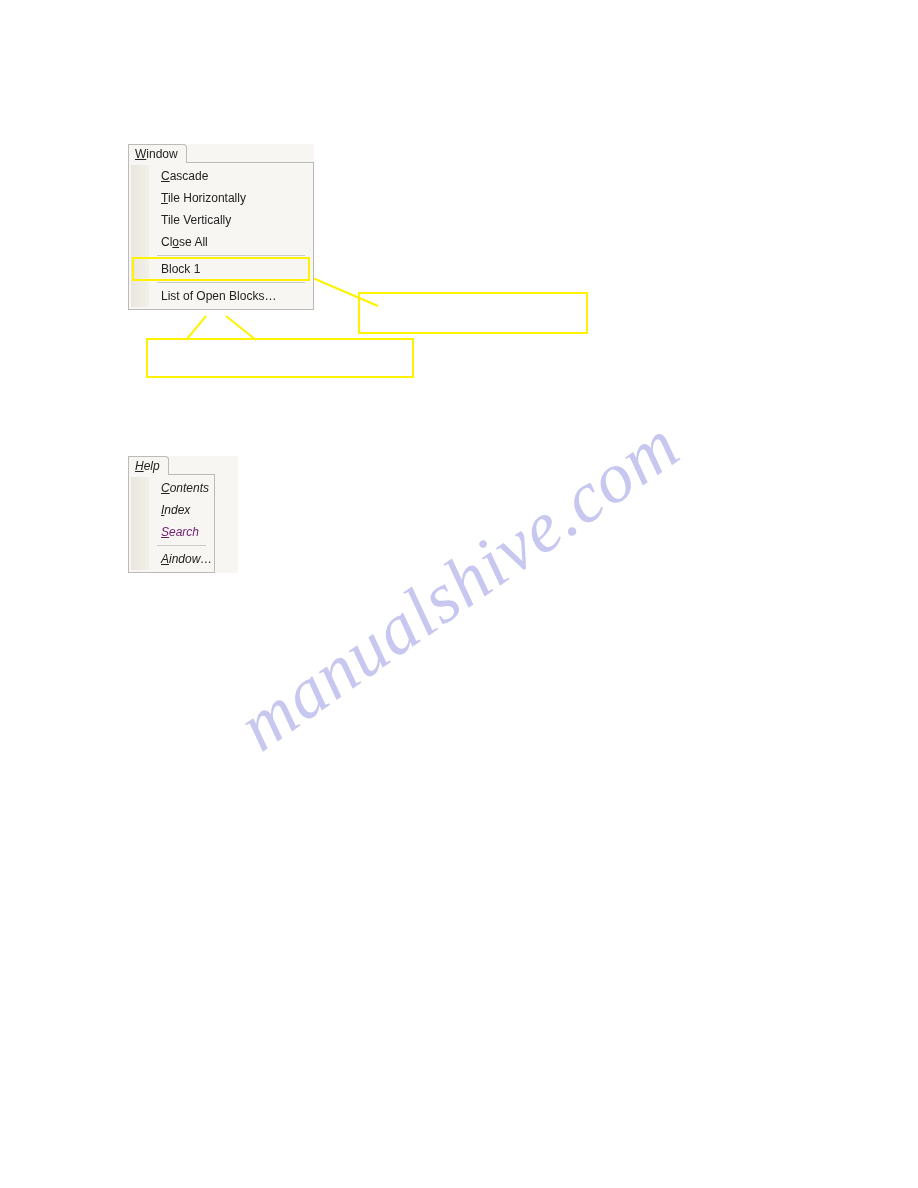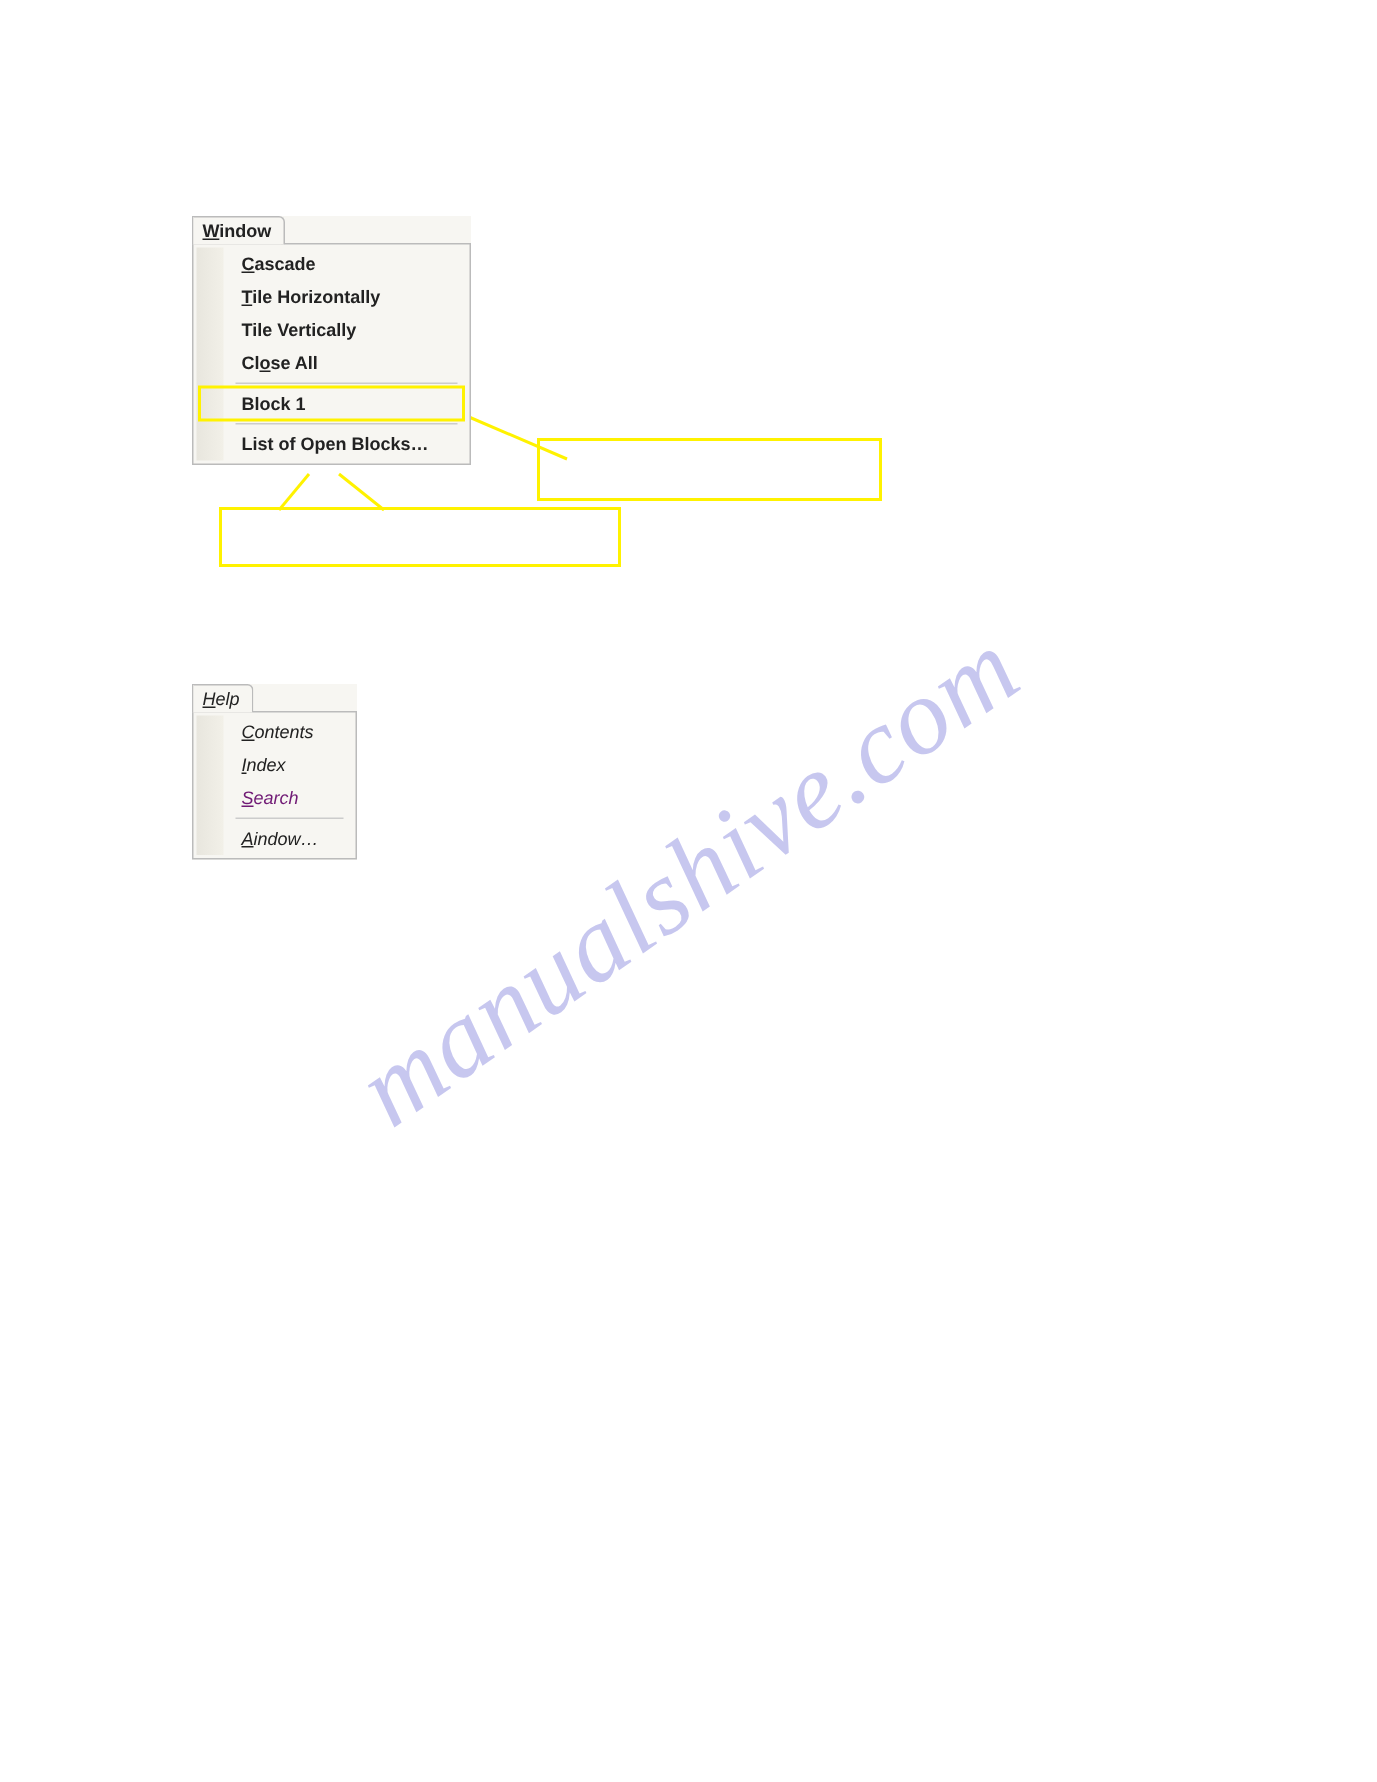--- a/index.html
+++ b/index.html
@@ -74,26 +74,26 @@
     border: none;
     border-top: 1px solid #ccc;
   }
   .menu-item.highlight {
     outline: 2px solid #fff200;
     outline-offset: -1px;
     z-index: 5;
   }
 
   
-  #window-menu { left: 128px; top: 144px; width: 186px; font-weight: bold; }
+  #window-menu { left: 128px; top: 144px; width: 186px; }
   #window-menu .menu-dropdown { width: 186px; position: relative; }
 
   
   #help-menu { left: 128px; top: 456px; width: 110px; font-style: italic; }
-  #help-menu .menu-dropdown { width: 110px; position: relative; }
+  #help-menu .menu-dropdown { width: 87px; position: relative; }
 
   .callout {
     position: absolute;
     border: 2px solid #fff200;
     background: transparent;
     z-index: 1;
   }
   #callout-right { left: 358px; top: 292px; width: 230px; height: 42px; }
   #callout-bottom { left: 146px; top: 338px; width: 268px; height: 40px; }
 

